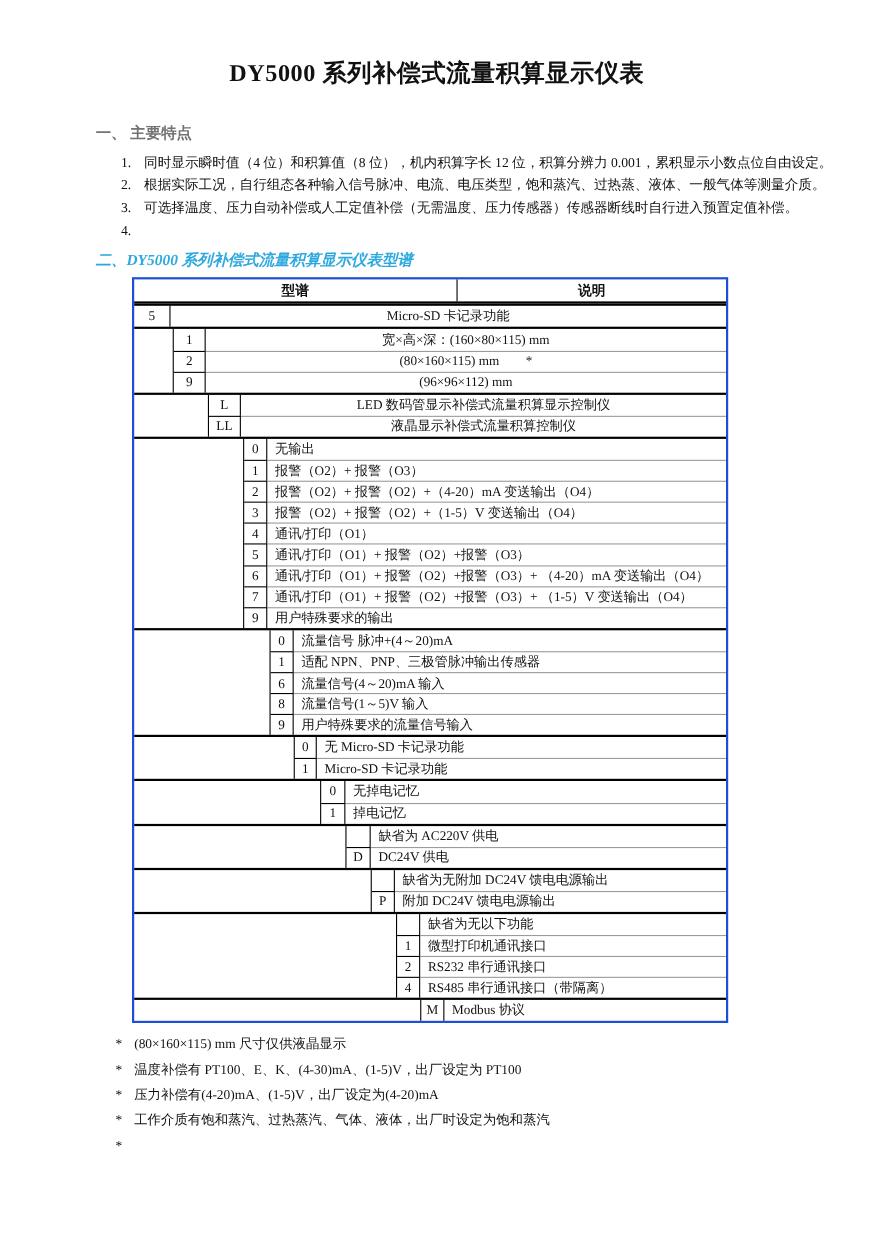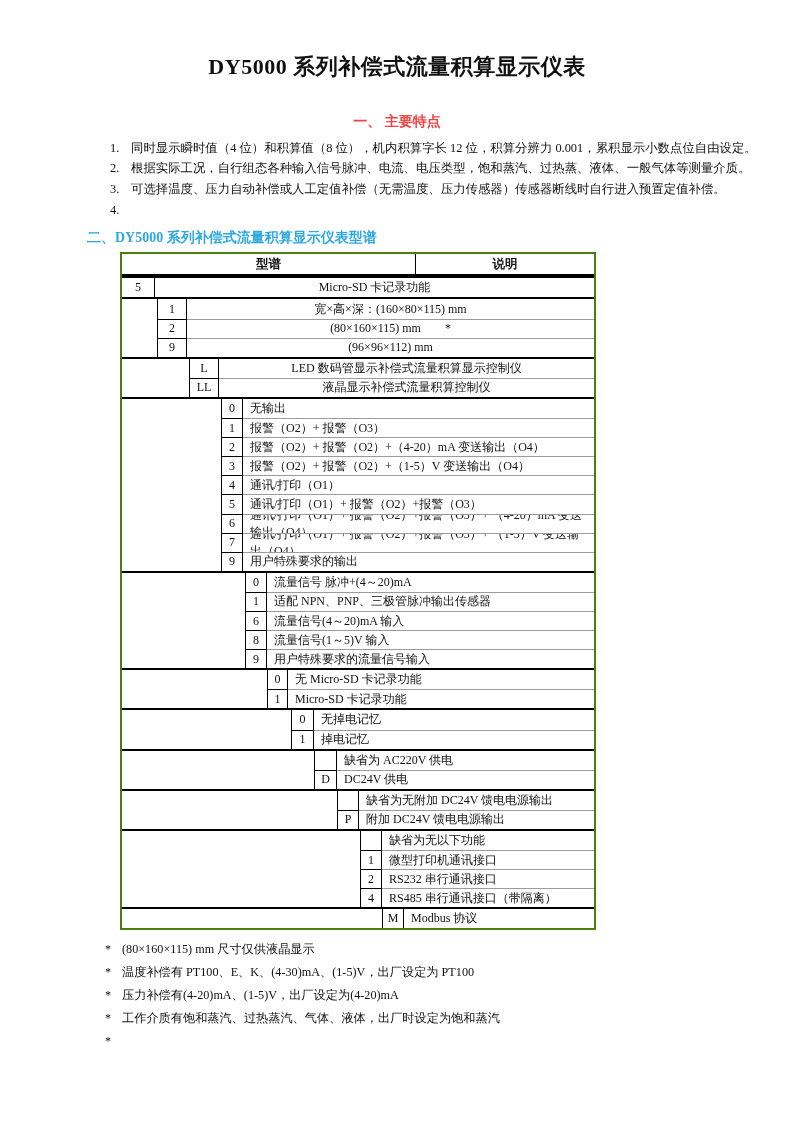--- a/index.html
+++ b/index.html
@@ -16,34 +16,34 @@
     font-size:22px;font-weight:bold;
     letter-spacing:.5px;
     line-height:26px;
   }
 
   .sec-heading{
     font-size:14px;font-weight:bold;
     margin-top:33px;
     line-height:18px;
   }
-  .sec-heading.h2{margin-top:9px;}
+  .sec-heading.h2{margin-top:9px;font-style:italic;}
 
   .feature-list{margin-top:7px;margin-left:23px;}
   .feature-item{
     display:flex;
     height:20.6px;align-items:center;
     font-size:12.4px;white-space:nowrap;
   }
   .feature-item .num{width:21px;flex:0 0 auto;}
   .feature-item .txt{flex:0 0 auto;}
 
   
-  .t-wrap{margin-left:33px;margin-top:5px;width:476px;
-    border:2px solid #4d7c0f;box-sizing:border-box;background:#fff;}
+  .t-wrap{margin-left:33px;margin-top:5px;width:542px;
+    border:2px solid #1d4ed8;box-sizing:border-box;background:#fff;}
   .t-header{display:flex;height:20px;border-bottom:2px solid #000;
     font-weight:bold;font-size:12.5px;}
   .t-header .hc{display:flex;align-items:center;justify-content:center;box-sizing:border-box;}
   .t-header .hc1{width:294px;border-right:1px solid #000;}
   .t-header .hc2{flex:1;}
 
   .group{display:flex;border-top:2px solid #000;}
   .group:first-of-type{border-top:none;}
   .gblank{flex:0 0 auto;border-right:1px solid #000;box-sizing:border-box;}
   .grows{flex:1;display:flex;flex-direction:column;min-width:0;}
@@ -73,21 +73,21 @@
   .footnote{display:flex;height:23px;align-items:center;font-size:12.2px;white-space:nowrap;}
   .footnote .marker{width:17px;flex:0 0 auto;}
 </style>
 </head>
 <body>
 
 <div class="doc">
 
   <div class="title">DY5000 系列补偿式流量积算显示仪表</div>
 
-  <div class="sec-heading accent" style="color: #ef4444; text-align: center;">一、 主要特点</div>
+  <div class="sec-heading accent" style="color: #737373;">一、 主要特点</div>
 
   <div class="feature-list">
     <div class="feature-item">
       <span class="num">1.</span>
       <span class="txt">同时显示瞬时值（4 位）和积算值（8 位），机内积算字长 12 位，积算分辨力 0.001，累积显示小数点位自由设定。</span>
     </div>
     <div class="feature-item">
       <span class="num">2.</span>
       <span class="txt">根据实际工况，自行组态各种输入信号脉冲、电流、电压类型，饱和蒸汽、过热蒸、液体、一般气体等测量介质。</span>
     </div>

